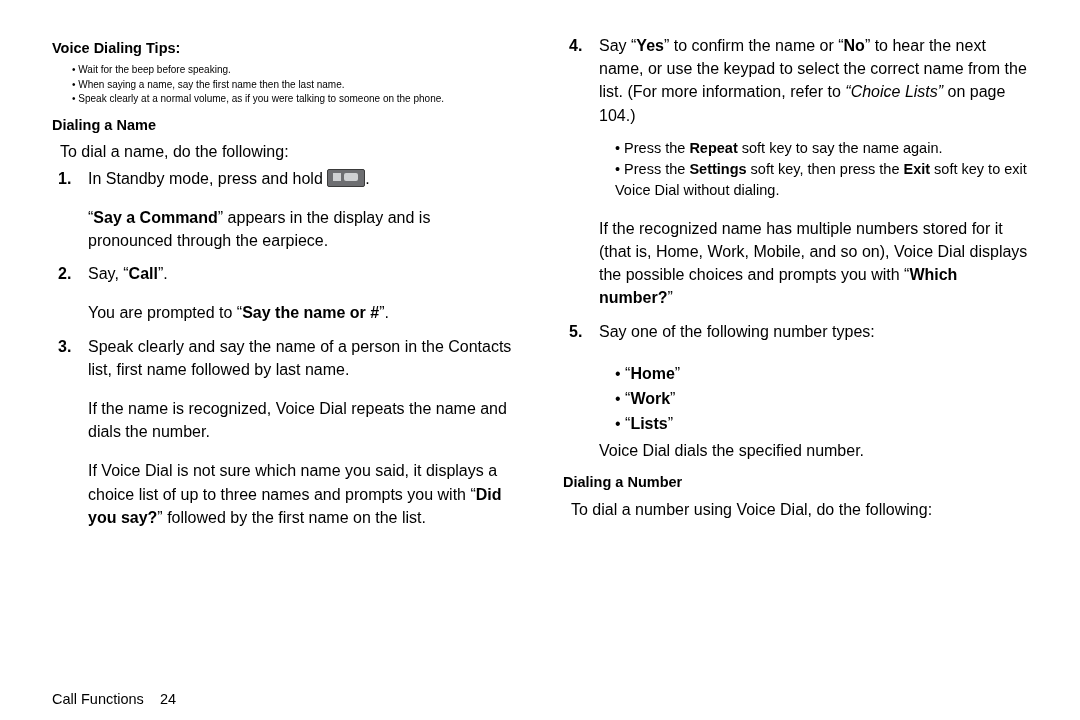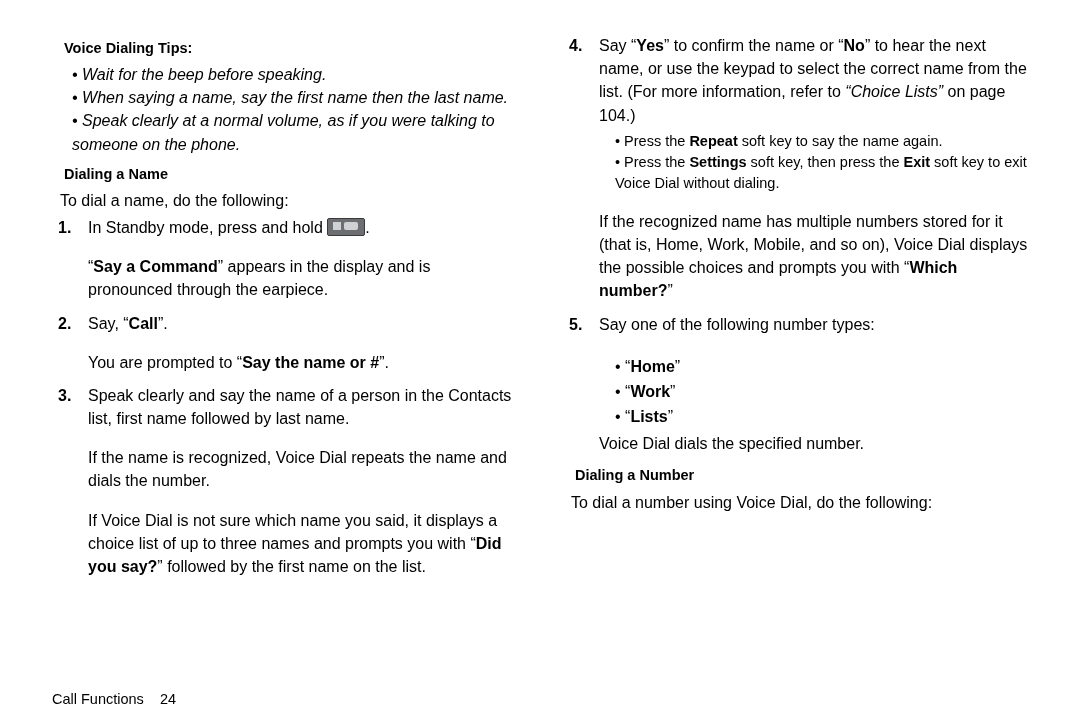--- a/index.html
+++ b/index.html
@@ -19,28 +19,27 @@
   .columns {
     display: flex;
     flex: 1;
     gap: 46px;
   }
   .col { flex: 1; }
   .section-head {
     font-weight: bold;
     font-size: 14.5px;
     font-family: Arial, Helvetica, sans-serif;
-    margin: 8px 0 4px 12px;
+    margin: 8px 0 4px 0;
   }
   .tips-bullets {
     list-style: none;
     padding: 0 0 0 20px;
     margin: 2px 0 8px 0;
-    font-size: 16px;
-    font-style: italic;
+    font-size: 10px;
   }
   .tips-bullets li::before {
     content: "• ";
   }
   .intro { margin: 2px 0 4px 8px; }
   ol.steps {
     list-style: none;
     padding: 0 0 0 36px;
     margin: 0;
   }
@@ -52,21 +51,21 @@
     position: absolute;
     left: -30px;
     top: 0;
     font-weight: bold;
   }
   .p { margin: 16px 0 10px 0; }
   .cond { font-family: Arial, Helvetica, sans-serif; font-size: 14.5px; }
   ul.sub {
     list-style: none;
     padding: 0 0 0 16px;
-    margin: 4px 0;
+    margin: 11px 0;
   }
   ul.sub li::before { content: "• "; }
   ul.subopt {
     list-style: none;
     padding: 0 0 0 16px;
     margin: 19px 0 4px 0;
   }
   ul.subopt li { margin: 2px 0; }
   ul.subopt li::before { content: "•  "; }
   .key-icon {

